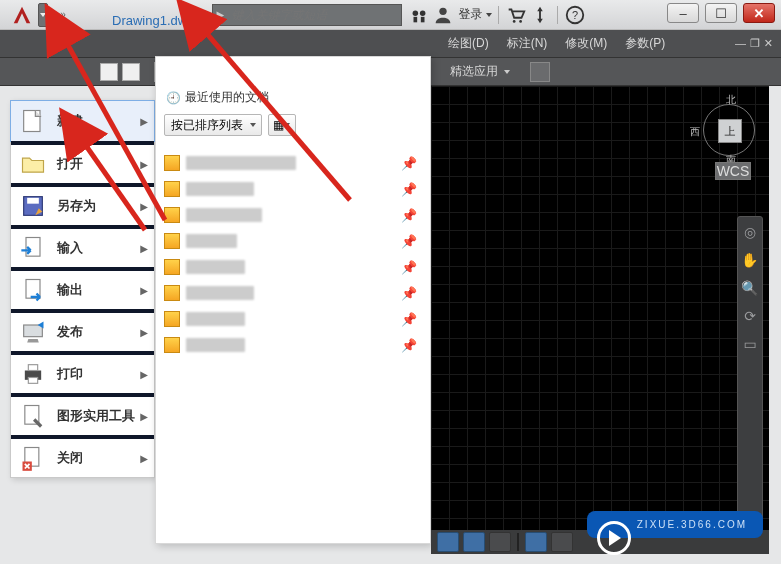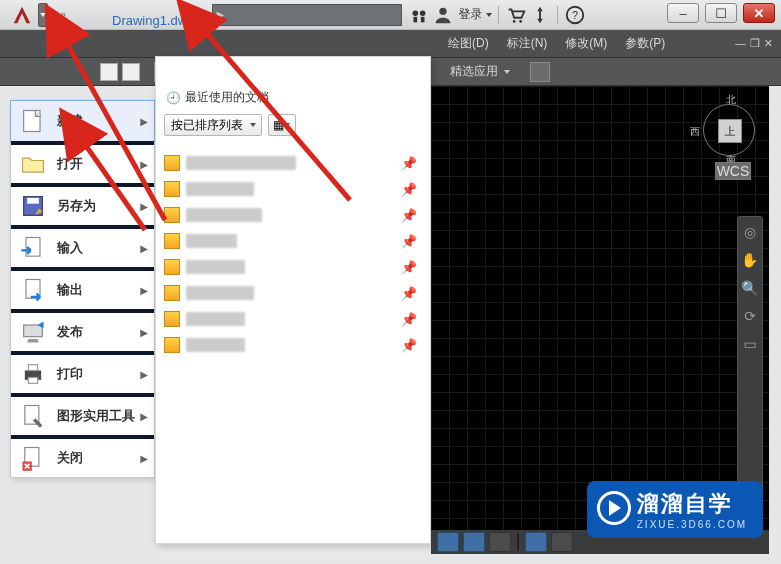--- a/index.html
+++ b/index.html
@@ -363,15 +363,14 @@
       <path d="M0 0 L10 5 L0 10 Z" fill="#d8261d"></path>
     </marker>
   </defs>
   <line x1="165" y1="220" x2="64" y2="38" stroke="#d8261d" stroke-width="5" marker-end="url(#ah)"></line>
   <line x1="350" y1="200" x2="202" y2="28" stroke="#d8261d" stroke-width="5" marker-end="url(#ah)"></line>
   <line x1="145" y1="230" x2="82" y2="140" stroke="#d8261d" stroke-width="5" marker-end="url(#ah)"></line>
 </svg>
 
 <div class="watermark">
   <div class="play"></div>
-  <div class="big">溜溜自学</div>
   <div class="small">ZIXUE.3D66.COM</div>
 </div>
 
 </body></html>

